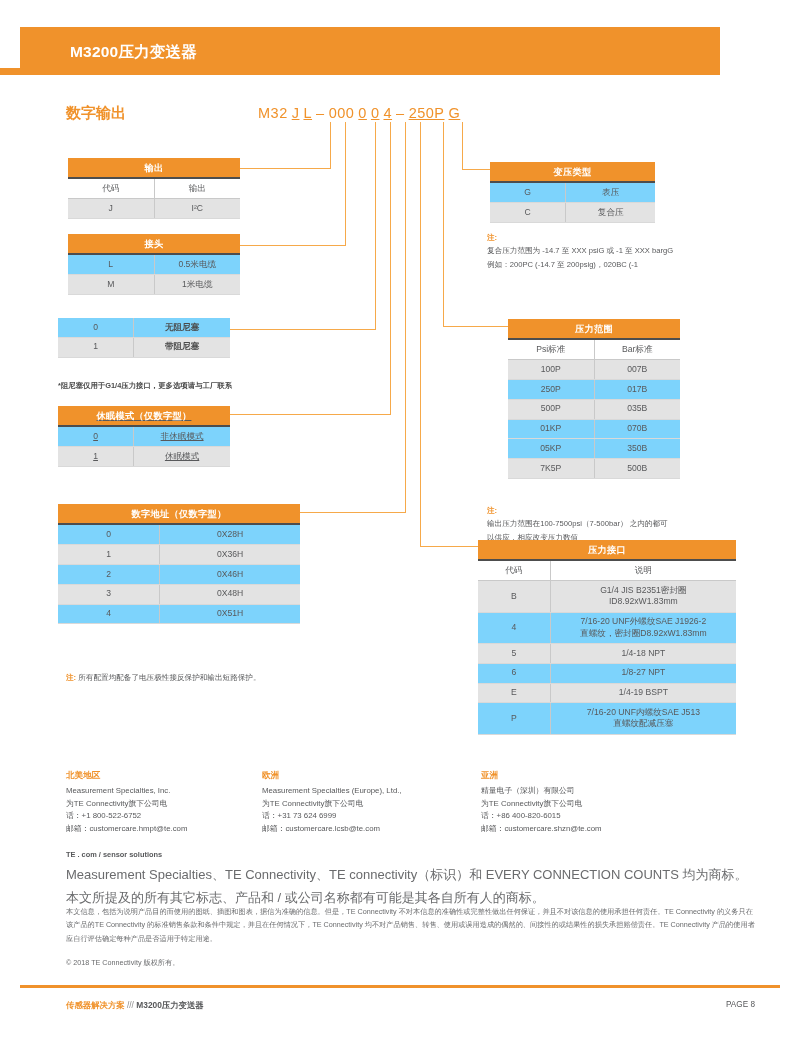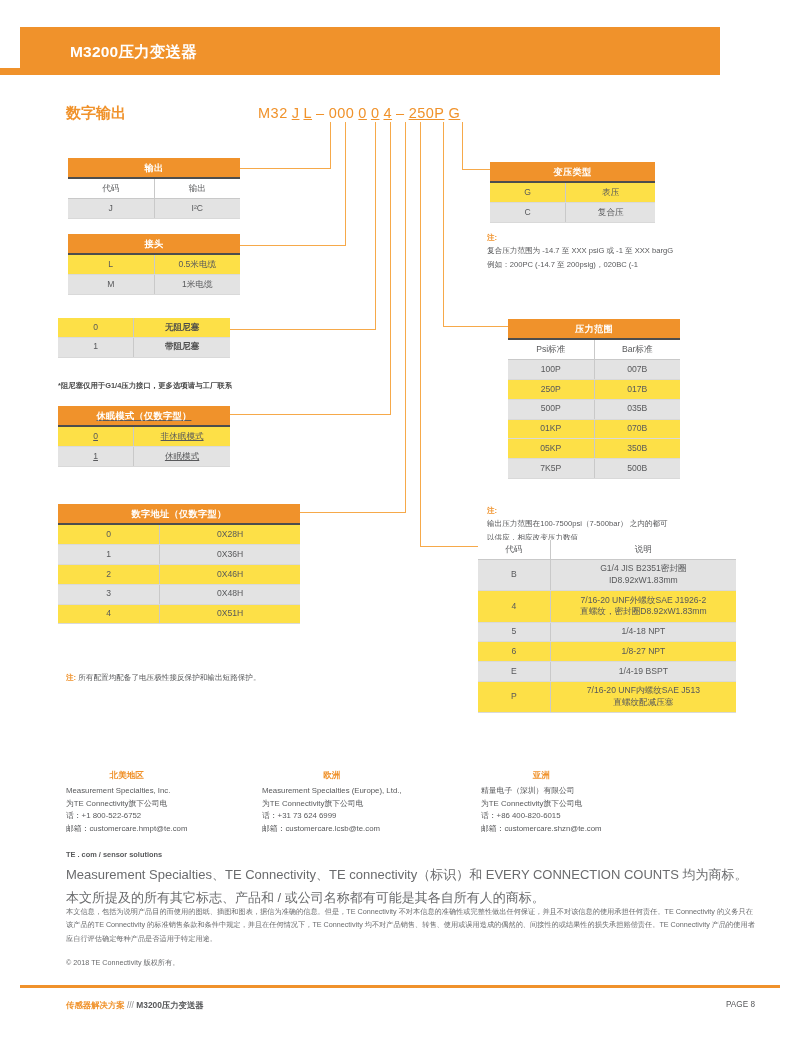--- a/index.html
+++ b/index.html
@@ -72,21 +72,21 @@
   }
   .lv { width: 1px; }
   .lh { height: 1px; }
 
   
   .tbl {
     position: absolute;
     border-collapse: collapse;
     font-size: 8.6px;
     color: #58595b;
-    background: #fde047;
+    background: #7dd3fc;
   }
   .tbl .hdr td {
     background: #F0922B;
     color: #ffffff;
     font-weight: bold;
     text-align: center;
     font-size: 9.2px;
     padding: 3.5px 2px;
     border-bottom: 2px solid #4d4d4d;
     letter-spacing: .3px;
@@ -121,21 +121,20 @@
   }
 
   
   .contact { position: absolute; font-size: 7.8px; line-height: 1.62; color:#58595b; }
   .contact .region {
     color: #F0922B;
     font-weight: bold;
     font-size: 8.6px;
     display:block;
     margin-bottom: 2px;
-    text-align: center;
   }
 
   
   #legal-te {
     position: absolute; left: 66px; top: 850px;
     font-size: 7.4px; font-weight: bold; color:#58595b;
   }
   #legal-tm {
     position: absolute; left: 66px; top: 863px; width: 690px;
     font-size: 13px; line-height: 1.8; color:#6a6b6d;
@@ -349,20 +348,23 @@
 </tbody>
   </table>
 <div class="note" style="left:487px; top:504px; width:285px;">
   <span class="lbl">注:</span><br>
   <span>输出压力范围在100-7500psi（7-500bar） 之内的都可</span><br>
   <span>以供应，相应改变压力数值</span>
 </div>
 
 <table class="tbl" style="left:478px; top:540px; width:258px;">
   <tbody>
+      <tr class="hdr">
+        <td colspan="2">压力接口</td>
+      </tr>
   <tr class="sub">
     <td style="width:28%">代码</td>
     <td class="divl">说明</td>
   </tr>
   <tr class="alt">
     <td>B</td>
     <td class="divl" style="white-space:pre-line">G1/4 JIS B2351密封圈
 ID8.92xW1.83mm</td>
   </tr>
   <tr>

